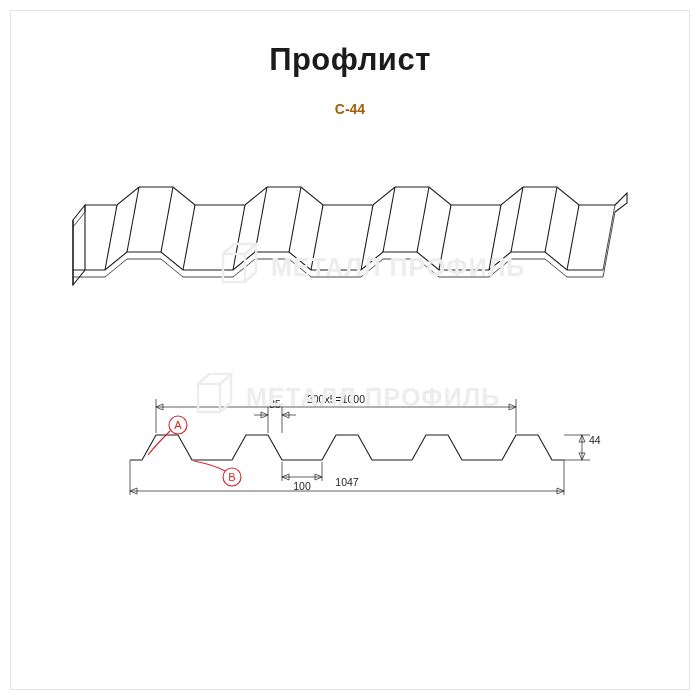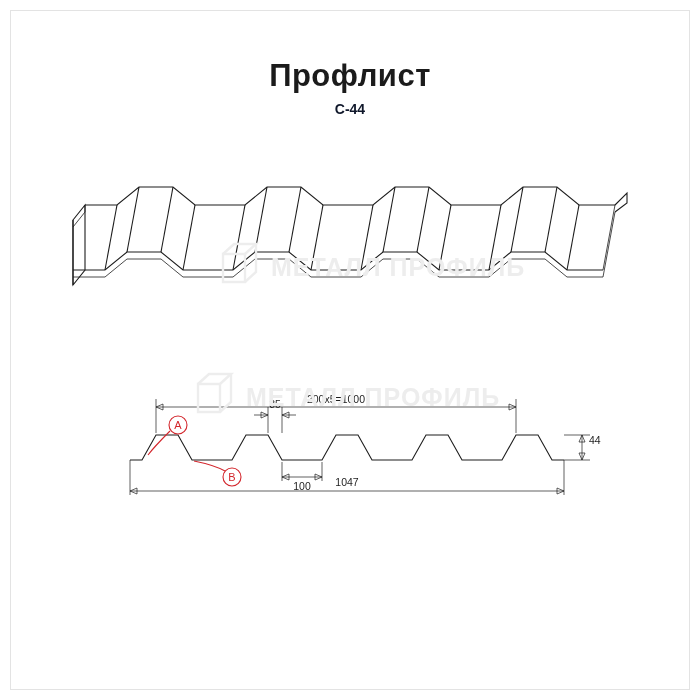--- a/index.html
+++ b/index.html
@@ -26,38 +26,38 @@
     left: 10px;
     top: 10px;
     width: 680px;
     height: 680px;
     border: 1px solid #e3e3e3;
     box-sizing: border-box;
     pointer-events: none;
   }
   .title {
     position: absolute;
-    top: 58px;
+    top: 42px;
     left: 0;
     width: 700px;
     text-align: center;
     font-size: 31px;
     font-weight: bold;
     letter-spacing: 0.5px;
     color: #1b1b1b;
   }
   .subtitle {
     position: absolute;
     top: 101px;
     left: 0;
     width: 700px;
     text-align: center;
     font-size: 14px;
     font-weight: bold;
-    color: #0f172a;
+    color: #a16207;
   }
   .iso-wrap {
     position: absolute;
     left: 55px;
     top: 165px;
     width: 590px;
     height: 150px;
   }
   .section-wrap {
     position: absolute;

